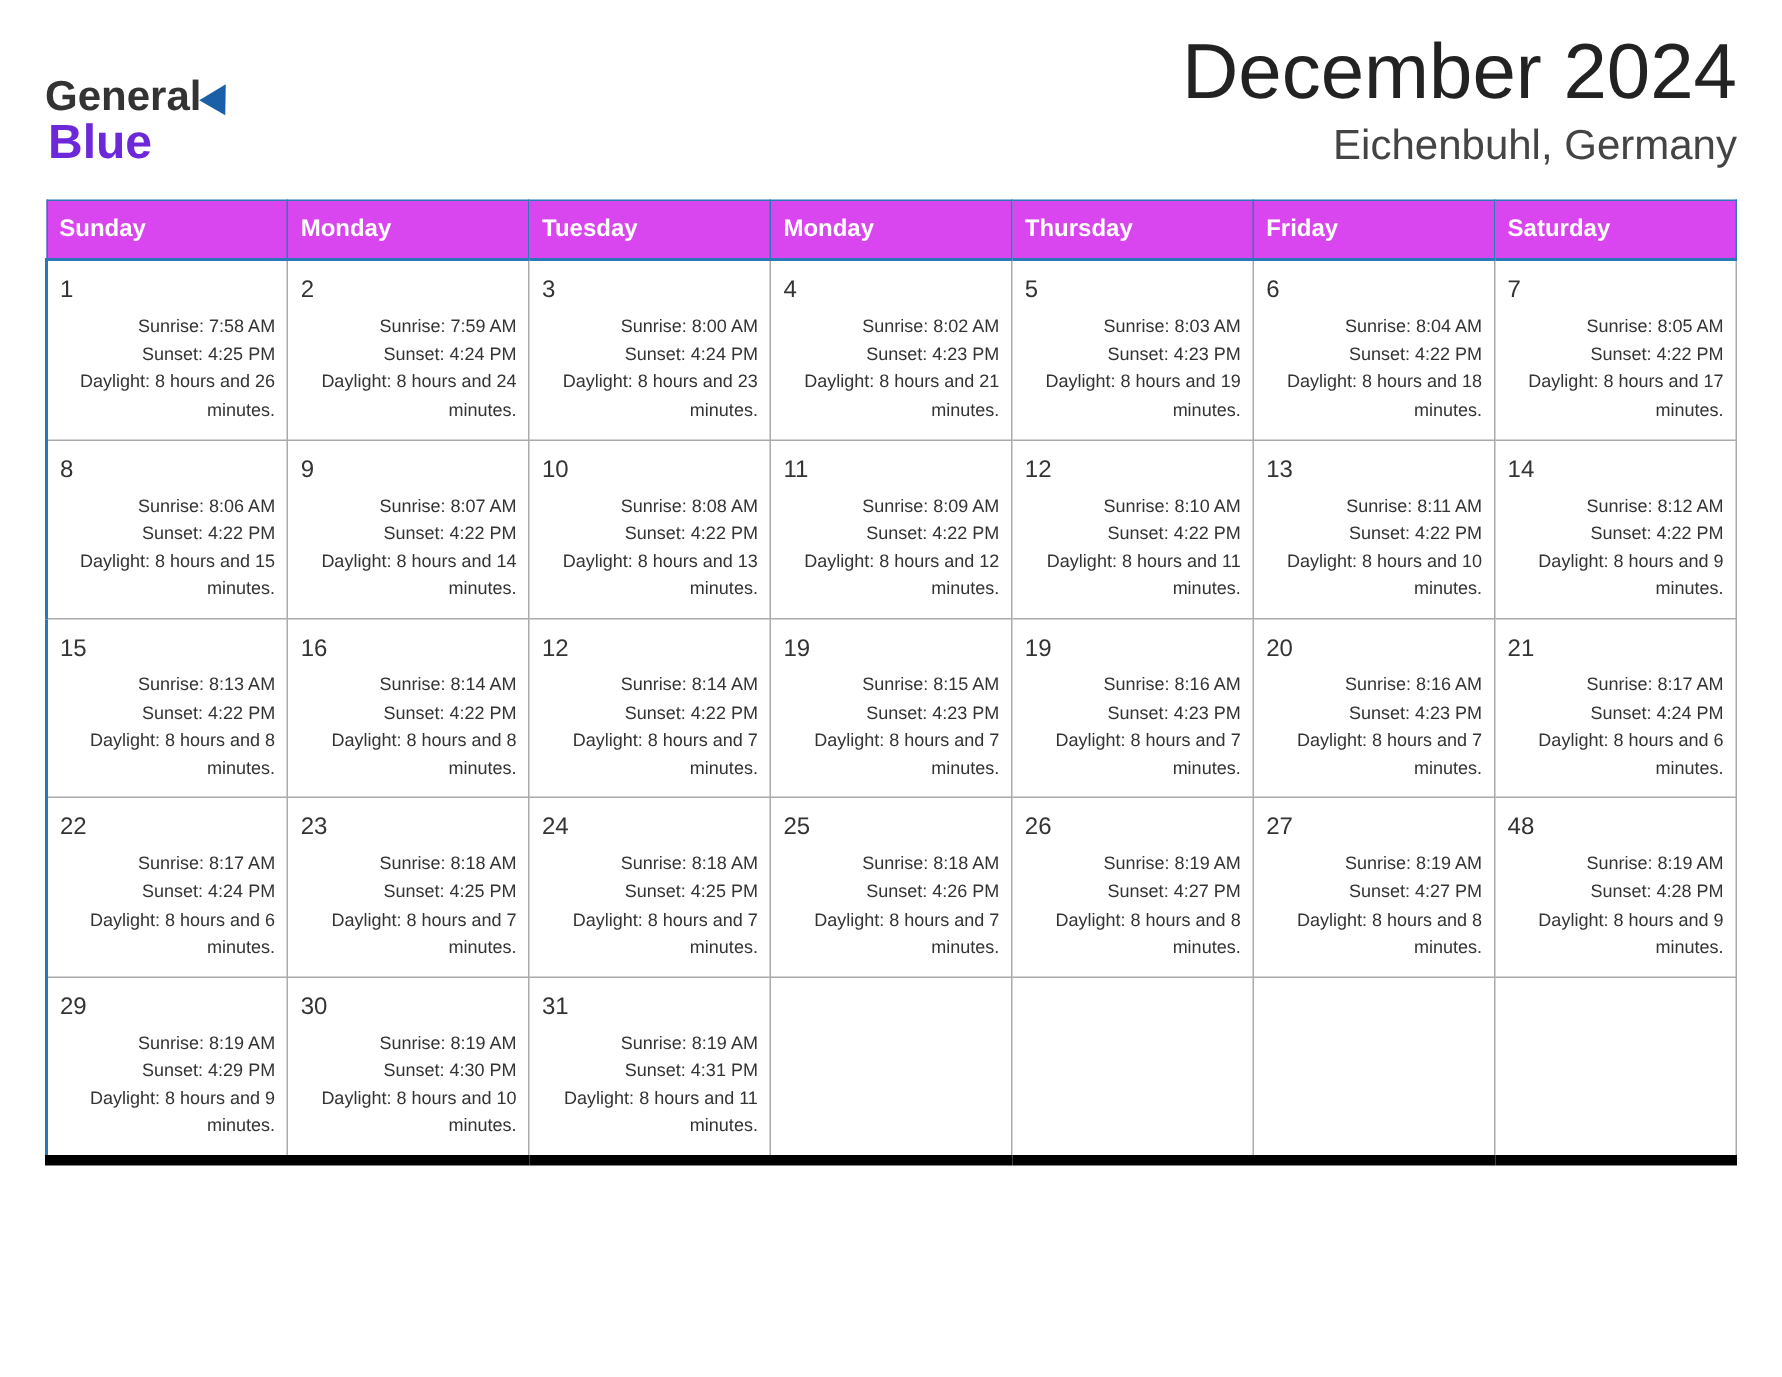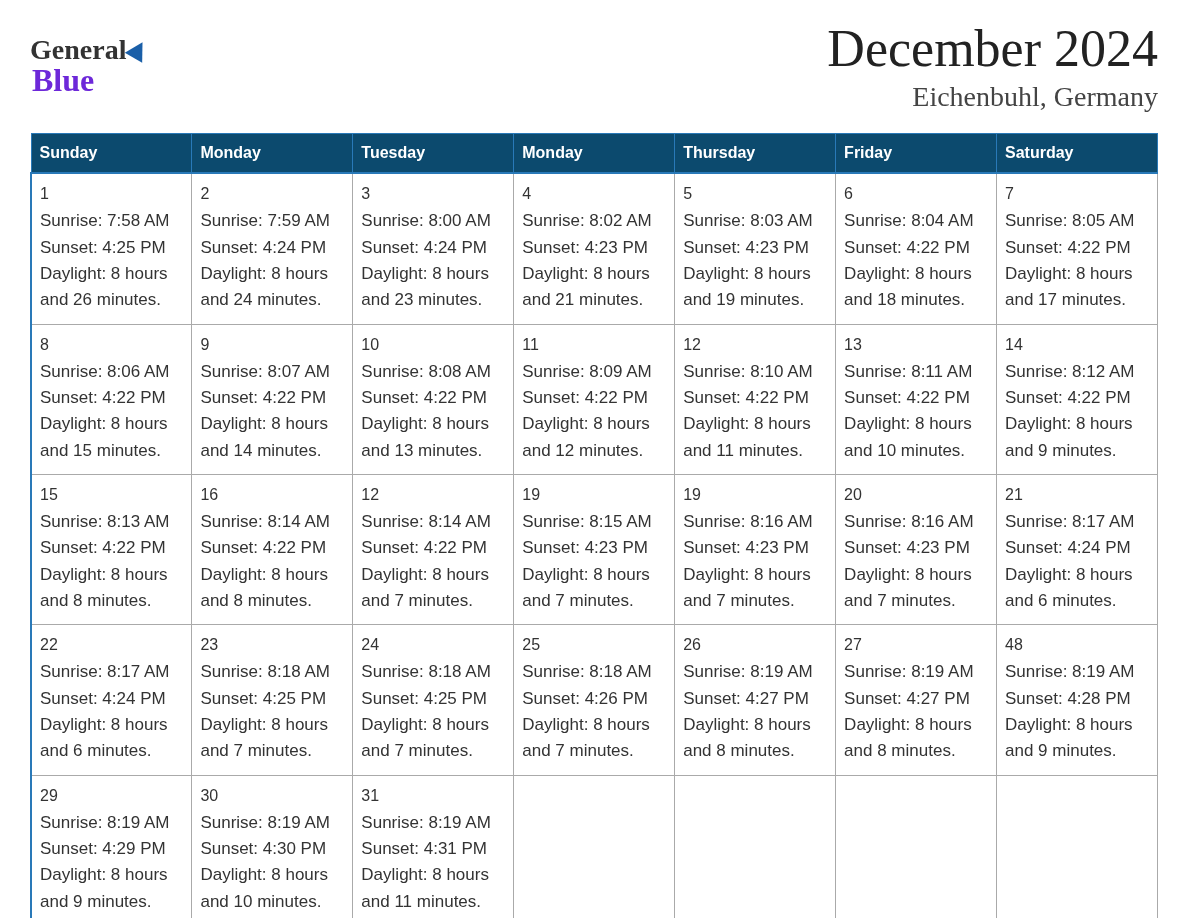--- a/index.html
+++ b/index.html
@@ -6,23 +6,22 @@
     body {
       font-family: Arial, sans-serif;
       background: #fff;
       padding: 20px 30px;
       width: 1188px;
       min-height: 918px;
     }
     .header-section {
       display: flex;
       justify-content: space-between;
-      align-items: center;
+      align-items: flex-end;
       margin-bottom: 20px;
-      font-family: Liberation Serif, serif;
     }
     .logo-area {
       display: flex;
       flex-direction: column;
       align-items: flex-start;
     }
     .logo-text {
       font-size: 28px;
       font-weight: bold;
       color: #333;
@@ -53,21 +52,21 @@
       font-size: 28px;
       color: #444;
       margin-top: 4px;
     }
     .calendar-table {
       width: 100%;
       border-collapse: collapse;
       table-layout: fixed;
     }
     .calendar-table thead th {
-      background-color: #0c4a6e;
+      background-color: #d946ef;
       color: #fff;
       font-size: 16px;
       font-weight: bold;
       padding: 10px 8px;
       text-align: left;
       border: 1px solid #2979b8;
     }
     .calendar-table tbody td {
       vertical-align: top;
       padding: 8px 8px 10px 8px;
@@ -77,22 +76,23 @@
       height: 110px;
       line-height: 1.5;
     }
     .day-number {
       font-size: 16px;
       font-weight: normal;
       display: block;
       margin-bottom: 2px;
     }
     .day-info {
-      font-size: 17px;
+      font-size: 12px;
       line-height: 1.55;
+      text-align: right;
     }
     .empty-cell {
       background: #fff;
     }
     tbody tr td:first-child {
       border-left: 2px solid #2979b8;
     }
     tbody tr:first-child td {
       border-top: 2px solid #2979b8;
     }

